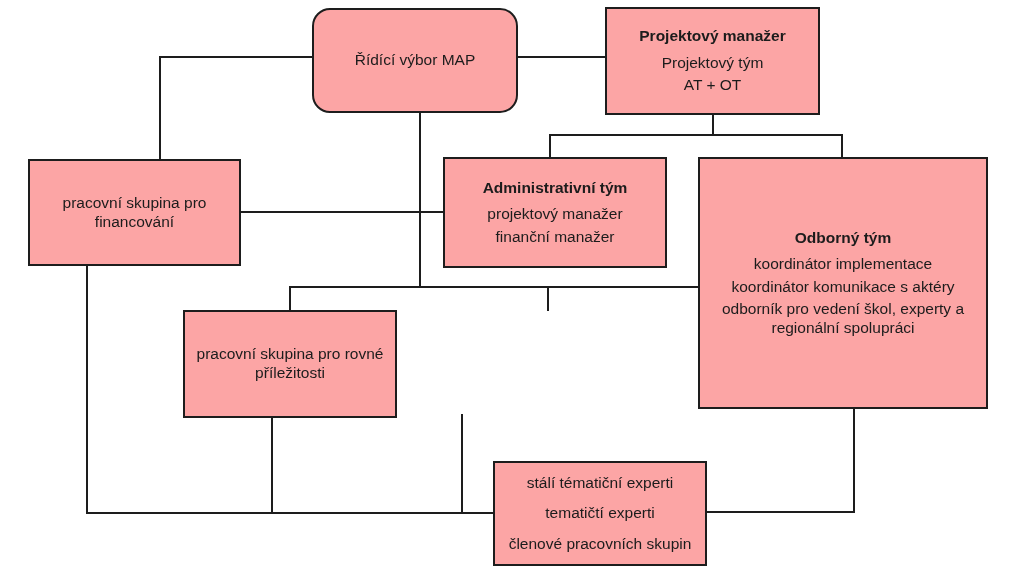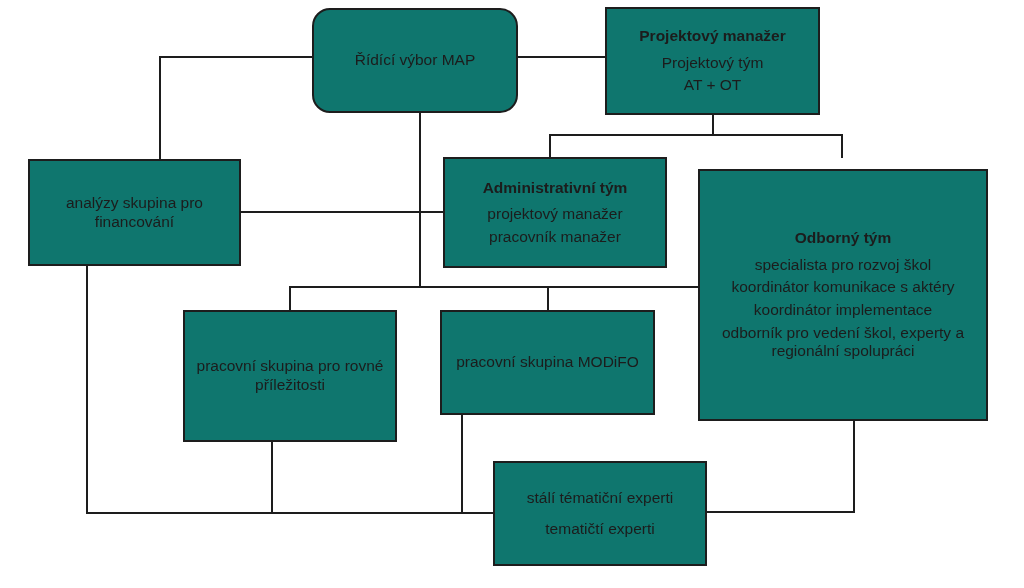--- a/index.html
+++ b/index.html
@@ -13,21 +13,21 @@
     height: 588px;
     background: #ffffff;
     font-family: "Liberation Sans", sans-serif;
     color: #1c1c1c;
     overflow: hidden;
   }
   .box {
     position: absolute;
     box-sizing: border-box;
     border: 2px solid #1d1d1d;
-    background: #0f766e;
+    background: #fca5a5;
     display: flex;
     flex-direction: column;
     align-items: center;
     justify-content: center;
     text-align: center;
     font-size: 15.5px;
     line-height: 1.2;
     z-index: 2;
   }
   .box .title {
@@ -43,22 +43,22 @@
   .conn {
     position: absolute;
     background: #1d1d1d;
     z-index: 1;
   }
   
   #box-ridici      { left:312px; top:8px;   width:206px; height:105px;border-radius:18px; }
   #box-projektovy  { left:605px; top:7px;   width:215px; height:108px; }
   #box-financovani { left:28px;  top:159px; width:213px; height:107px; }
   #box-admin       { left:443px; top:157px; width:224px; height:111px; }
-  #box-odborny     { left:698px; top:157px; width:290px; height:252px;margin-top:12px; }
-  #box-rovne       { left:183px; top:310px; width:214px; height:132px; padding:0 4px; }
+  #box-odborny     { left:698px; top:157px; width:290px; height:252px; }
+  #box-rovne       { left:183px; top:310px; width:214px; height:108px; padding:0 4px; }
   #box-modifo      { left:440px; top:310px; width:215px; height:105px; }
   #box-experti     { left:493px; top:461px; width:214px; height:105px; }
 </style>
 </head>
 <body>
 
 <div class="canvas">
 
   <div class="conn" style="left:518px; top:56px;  width:87px;  height:2px;"></div>
   <div class="conn" style="left:160px; top:56px;  width:152px; height:2px;"></div>
@@ -85,47 +85,44 @@
 
   <div class="box" id="box-projektovy">
     <div class="title">Projektový manažer</div>
     <div>
         <div class="line">Projektový tým</div>
         <div class="line">AT + OT</div>
       </div>
   </div>
 
   <div class="box" id="box-financovani">
-      <div class="line">analýzy skupina pro financování</div>
+      <div class="line">pracovní skupina pro financování</div>
     </div>
 
   <div class="box" id="box-admin">
     <div class="title">Administrativní tým</div>
     <div>
         <div class="line">projektový manažer</div>
-        <div class="line">pracovník manažer</div>
+        <div class="line">finanční manažer</div>
       </div>
   </div>
 
   <div class="box" id="box-odborny">
     <div class="title">Odborný tým</div>
     <div>
-        <div class="line">specialista pro rozvoj škol</div>
+        <div class="line">koordinátor implementace</div>
         <div class="line">koordinátor komunikace s aktéry</div>
-        <div class="line">koordinátor implementace</div>
         <div class="line">odborník pro vedení škol, experty a regionální spolupráci</div>
       </div>
   </div>
 
   <div class="box" id="box-rovne">
       <div class="line">pracovní skupina pro rovné příležitosti</div>
     </div>
 
-  <div class="box" id="box-modifo">
-      <div class="line">pracovní skupina MODiFO</div>
-    </div>
 
   <div class="box loose" id="box-experti">
       <div class="line">stálí tématiční experti</div>
       <div class="line">tematičtí experti</div>
+      <div class="line">členové pracovních skupin</div>
     </div>
 
 </div>
 
 </body></html>

